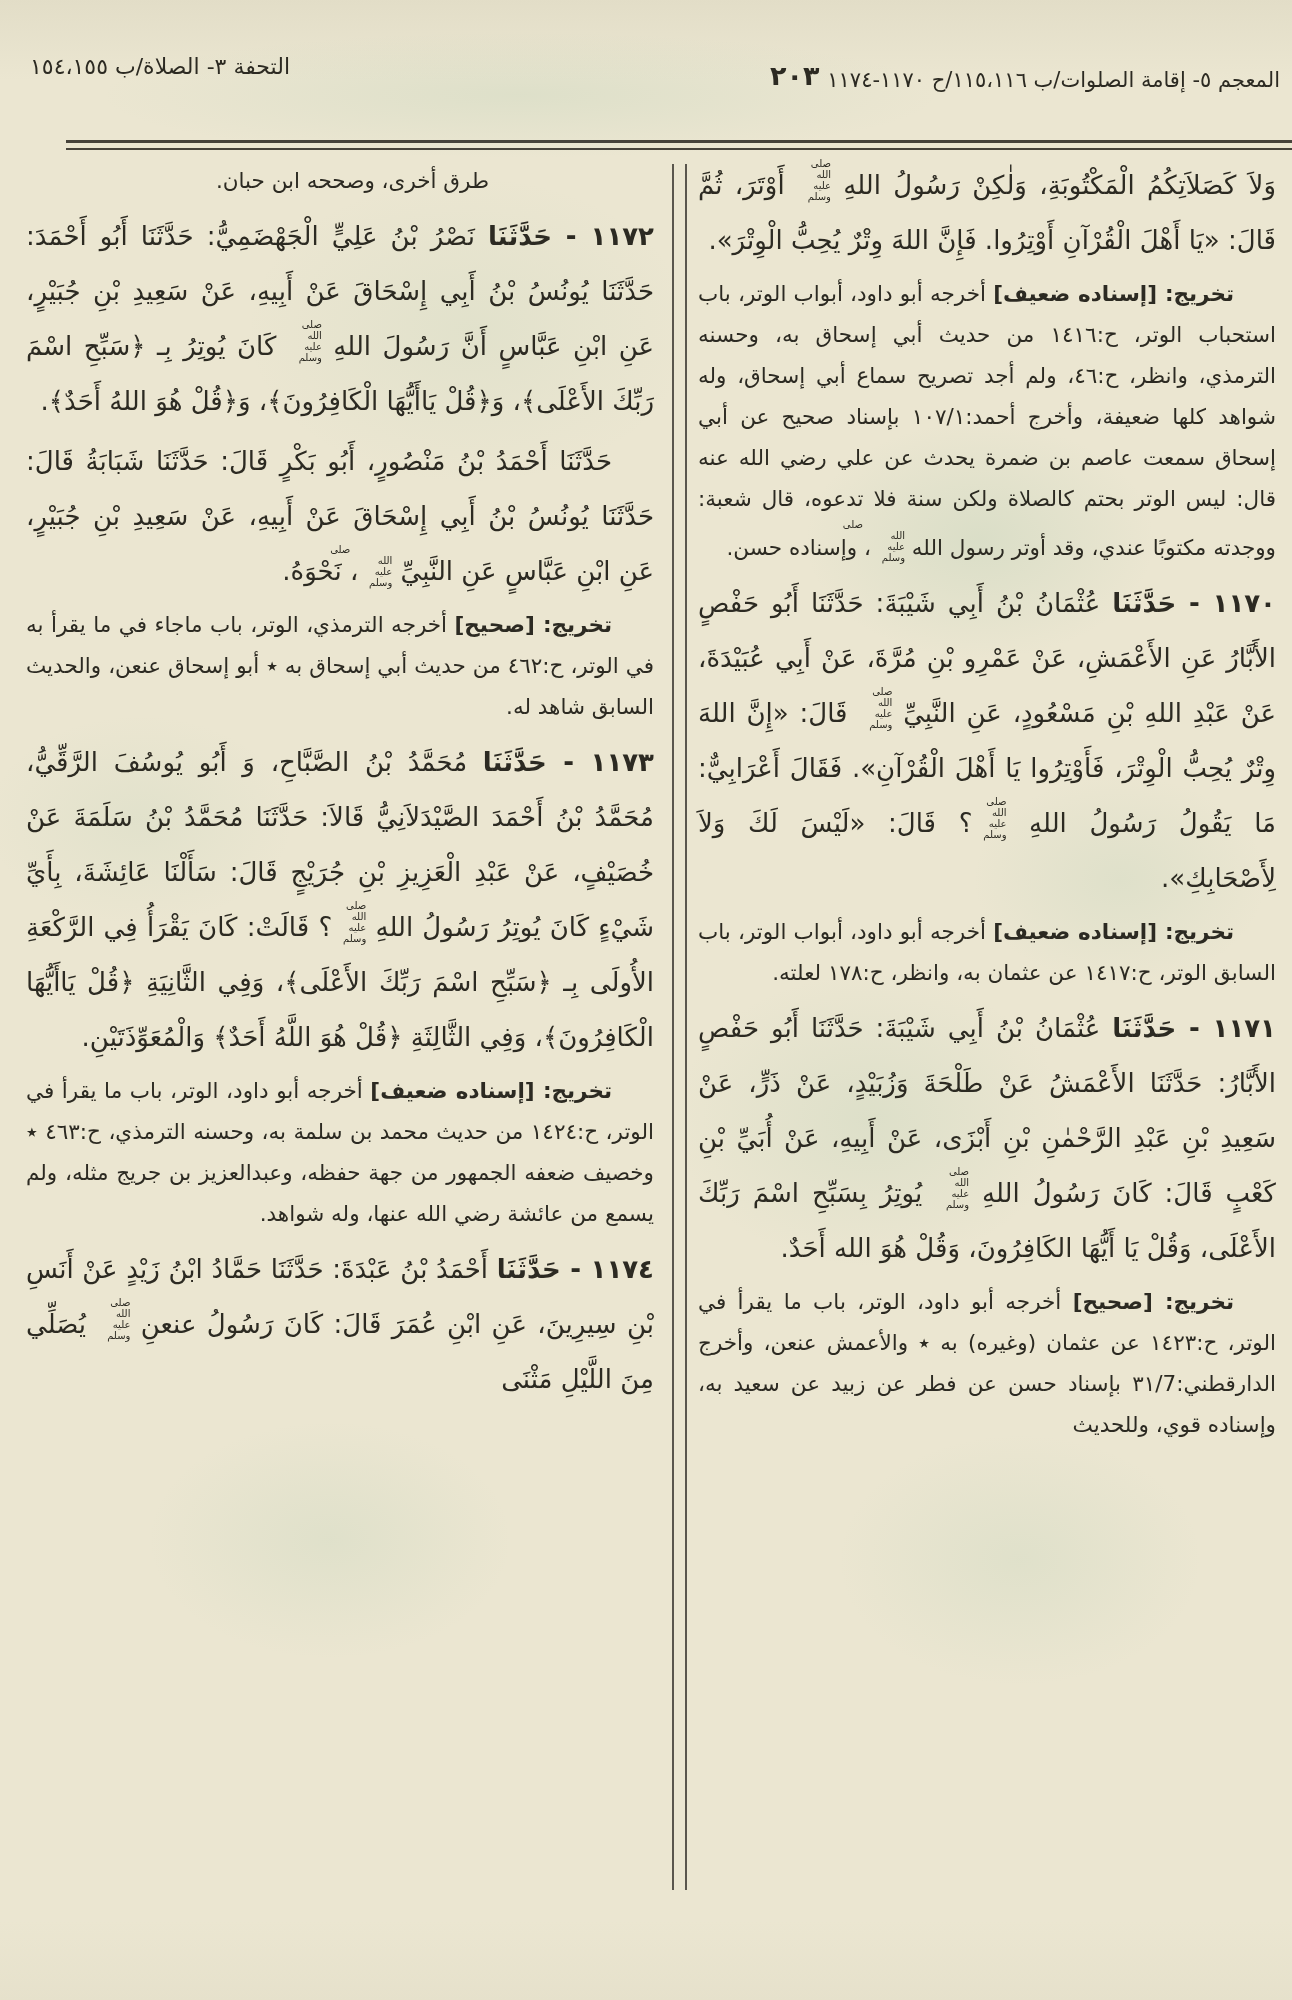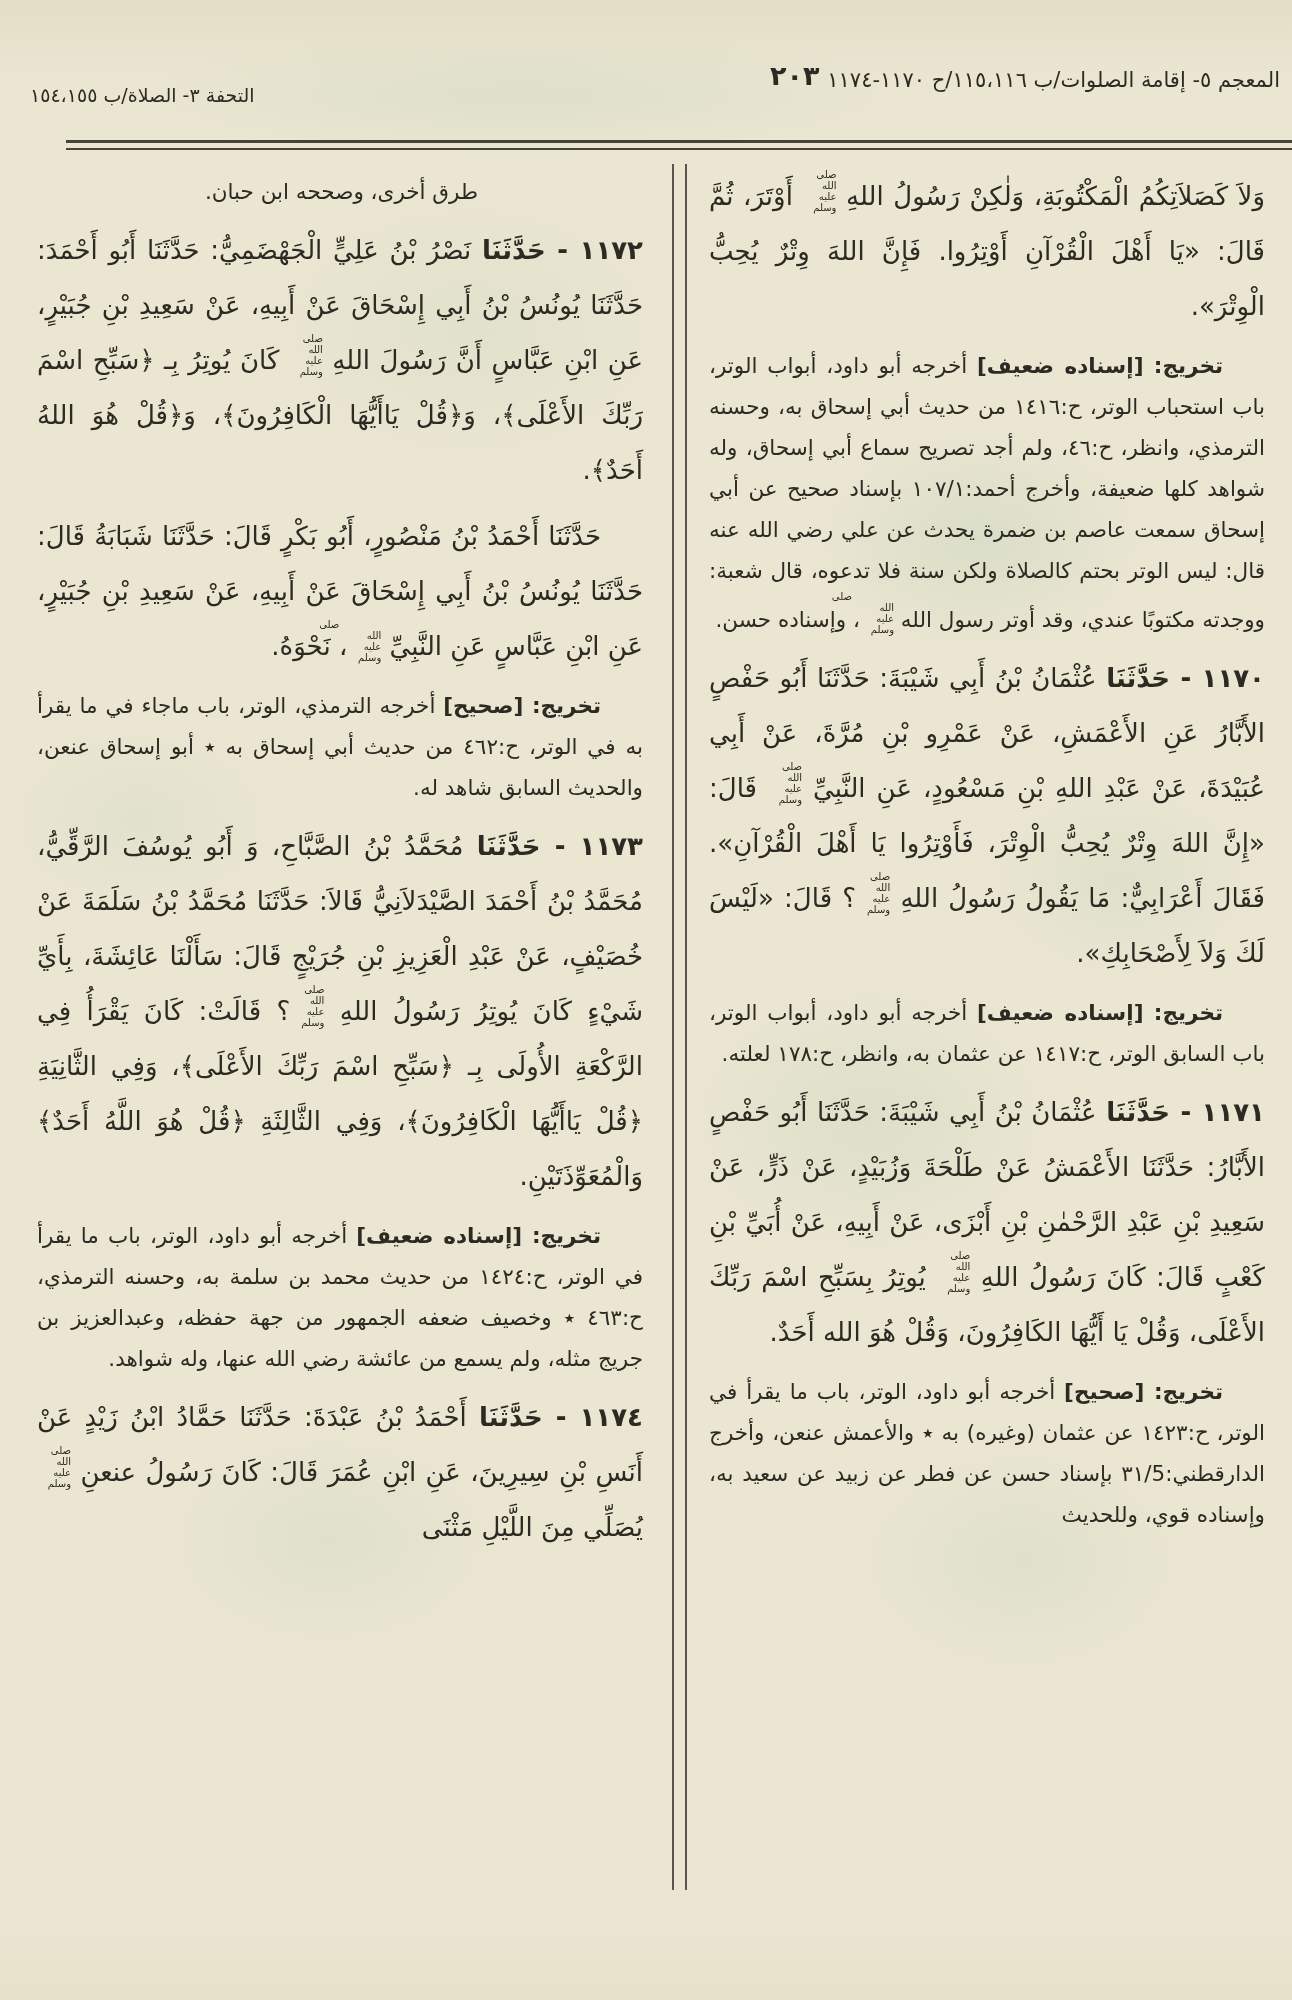--- a/index.html
+++ b/index.html
@@ -21,33 +21,33 @@
       radial-gradient(260px 180px at 1020px 1560px, rgba(140,185,155,.12), transparent 70%),
       radial-gradient(260px 170px at 330px 1540px, rgba(140,185,155,.12), transparent 70%),
       radial-gradient(320px 220px at 470px 330px, rgba(140,185,155,.10), transparent 70%),
       radial-gradient(220px 150px at 140px 820px, rgba(140,185,155,.10), transparent 70%),
       radial-gradient(600px 90px at 520px 95px, rgba(140,185,155,.14), transparent 70%),
       linear-gradient(180deg, rgba(200,195,170,.25) 0%, rgba(235,230,209,0) 4%, rgba(235,230,209,0) 96%, rgba(210,205,180,.2) 100%);
   }
   .header-line{position:absolute;z-index:2;white-space:nowrap;}
   .h-right{top:68px;right:12px;font-size:21px;}
   .h-page{top:60px;left:770px;font-size:27px;font-weight:bold;letter-spacing:3px;}
-  .h-left{top:84px;left:30px;font-size:19px;}
+  .h-left{top:54px;left:30px;font-size:22px;}
   .rule{
     position:absolute;top:140px;left:66px;right:0;height:5px;z-index:2;
     border-top:3px solid #46433a;border-bottom:2px solid #46433a;
   }
   .divider{
     position:absolute;top:164px;left:672px;width:11px;height:1726px;z-index:2;
     border-left:2px solid #5a564d;border-right:2px solid #5a564d;
   }
   .col{position:absolute;z-index:2;}
   .col-right{top:158px;right:16px;width:578px;}
   .col-left{top:160px;left:26px;width:628px;}
-  p{margin:11px;text-align:justify;}
+  p{margin:0;text-align:justify;}
   p.hadith{font-size:26px;line-height:55px;margin-bottom:5px;}
   p.takhrij{font-size:21.5px;line-height:41px;margin-bottom:8px;}
   p.heading{font-size:25px;line-height:53px;font-weight:bold;text-align:center;margin:6px 0 8px 0;}
   p.indent{text-indent:42px;}
   p.hang{text-indent:165px;}
   .b{font-weight:bold;}
   .saw{
     display:inline-block;width:34px;font-size:10px;line-height:1.1;
     text-align:right;vertical-align:-6px;font-weight:normal;
     white-space:normal;word-break:normal;
@@ -64,21 +64,21 @@
 
 <div class="rule"></div>
 <div class="divider"></div>
 
 <div class="col col-right" id="col-right">
     <p class="hadith"><span>وَلاَ كَصَلاَتِكُمُ الْمَكْتُوبَةِ، وَلٰكِنْ رَسُولُ اللهِ </span><span class="saw">صلى الله عليه وسلم</span><span> أَوْتَرَ، ثُمَّ قَالَ: «يَا أَهْلَ الْقُرْآنِ أَوْتِرُوا. فَإِنَّ اللهَ وِتْرٌ يُحِبُّ الْوِتْرَ».</span></p>
     <p class="takhrij indent"><span class="b">تخريج: </span><span class="b">[إسناده ضعيف]</span><span> أخرجه أبو داود، أبواب الوتر، باب استحباب الوتر، ح:١٤١٦ من حديث أبي إسحاق به، وحسنه الترمذي، وانظر، ح:٤٦، ولم أجد تصريح سماع أبي إسحاق، وله شواهد كلها ضعيفة، وأخرج أحمد:١٠٧/١ بإسناد صحيح عن أبي إسحاق سمعت عاصم بن ضمرة يحدث عن علي رضي الله عنه قال: ليس الوتر بحتم كالصلاة ولكن سنة فلا تدعوه، قال شعبة: ووجدته مكتوبًا عندي، وقد أوتر رسول الله </span><span class="saw">صلى الله عليه وسلم</span><span>، وإسناده حسن.</span></p>
     <p class="hadith"><span class="b">١١٧٠ - </span><span class="b">حَدَّثَنَا</span><span> عُثْمَانُ بْنُ أَبِي شَيْبَةَ: حَدَّثَنَا أَبُو حَفْصٍ الأَبَّارُ عَنِ الأَعْمَشِ، عَنْ عَمْرِو بْنِ مُرَّةَ، عَنْ أَبِي عُبَيْدَةَ، عَنْ عَبْدِ اللهِ بْنِ مَسْعُودٍ، عَنِ النَّبِيِّ </span><span class="saw">صلى الله عليه وسلم</span><span> قَالَ: «إِنَّ اللهَ وِتْرٌ يُحِبُّ الْوِتْرَ، فَأَوْتِرُوا يَا أَهْلَ الْقُرْآنِ». فَقَالَ أَعْرَابِيٌّ: مَا يَقُولُ رَسُولُ اللهِ </span><span class="saw">صلى الله عليه وسلم</span><span>؟ قَالَ: «لَيْسَ لَكَ وَلاَ لِأَصْحَابِكِ».</span></p>
     <p class="takhrij indent"><span class="b">تخريج: </span><span class="b">[إسناده ضعيف]</span><span> أخرجه أبو داود، أبواب الوتر، باب السابق الوتر، ح:١٤١٧ عن عثمان به، وانظر، ح:١٧٨ لعلته.</span></p>
     <p class="hadith"><span class="b">١١٧١ - </span><span class="b">حَدَّثَنَا</span><span> عُثْمَانُ بْنُ أَبِي شَيْبَةَ: حَدَّثَنَا أَبُو حَفْصٍ الأَبَّارُ: حَدَّثَنَا الأَعْمَشُ عَنْ طَلْحَةَ وَزُبَيْدٍ، عَنْ ذَرٍّ، عَنْ سَعِيدِ بْنِ عَبْدِ الرَّحْمٰنِ بْنِ أَبْزَى، عَنْ أَبِيهِ، عَنْ أُبَيِّ بْنِ كَعْبٍ قَالَ: كَانَ رَسُولُ اللهِ </span><span class="saw">صلى الله عليه وسلم</span><span> يُوتِرُ بِسَبِّحِ اسْمَ رَبِّكَ الأَعْلَى، وَقُلْ يَا أَيُّهَا الكَافِرُونَ، وَقُلْ هُوَ الله أَحَدٌ.</span></p>
-    <p class="takhrij indent"><span class="b">تخريج: </span><span class="b">[صحيح]</span><span> أخرجه أبو داود، الوتر، باب ما يقرأ في الوتر، ح:١٤٢٣ عن عثمان (وغيره) به ٭ والأعمش عنعن، وأخرج الدارقطني:٣١/5 بإسناد حسن عن فطر عن زبيد عن سعيد به، وإسناده قوي، وللحديث</span></p>
+    <p class="takhrij indent"><span class="b">تخريج: </span><span class="b">[صحيح]</span><span> أخرجه أبو داود، الوتر، باب ما يقرأ في الوتر، ح:١٤٢٣ عن عثمان (وغيره) به ٭ والأعمش عنعن، وأخرج الدارقطني:٣١/7 بإسناد حسن عن فطر عن زبيد عن سعيد به، وإسناده قوي، وللحديث</span></p>
   </div>
 <div class="col col-left" id="col-left">
     <p class="takhrij hang"><span>طرق أخرى، وصححه ابن حبان.</span></p>
     <p class="hadith"><span class="b">١١٧٢ - </span><span class="b">حَدَّثَنَا</span><span> نَصْرُ بْنُ عَلِيٍّ الْجَهْضَمِيُّ: حَدَّثَنَا أَبُو أَحْمَدَ: حَدَّثَنَا يُونُسُ بْنُ أَبِي إِسْحَاقَ عَنْ أَبِيهِ، عَنْ سَعِيدِ بْنِ جُبَيْرٍ، عَنِ ابْنِ عَبَّاسٍ أَنَّ رَسُولَ اللهِ </span><span class="saw">صلى الله عليه وسلم</span><span> كَانَ يُوتِرُ بِـ ﴿سَبِّحِ اسْمَ رَبِّكَ الأَعْلَى﴾، وَ﴿قُلْ يَاأَيُّهَا الْكَافِرُونَ﴾، وَ﴿قُلْ هُوَ اللهُ أَحَدٌ﴾.</span></p>
     <p class="hadith indent"><span>حَدَّثَنَا أَحْمَدُ بْنُ مَنْصُورٍ، أَبُو بَكْرٍ قَالَ: حَدَّثَنَا شَبَابَةُ قَالَ: حَدَّثَنَا يُونُسُ بْنُ أَبِي إِسْحَاقَ عَنْ أَبِيهِ، عَنْ سَعِيدِ بْنِ جُبَيْرٍ، عَنِ ابْنِ عَبَّاسٍ عَنِ النَّبِيِّ </span><span class="saw">صلى الله عليه وسلم</span><span>، نَحْوَهُ.</span></p>
     <p class="takhrij indent"><span class="b">تخريج: </span><span class="b">[صحيح]</span><span> أخرجه الترمذي، الوتر، باب ماجاء في ما يقرأ به في الوتر، ح:٤٦٢ من حديث أبي إسحاق به ٭ أبو إسحاق عنعن، والحديث السابق شاهد له.</span></p>
     <p class="hadith"><span class="b">١١٧٣ - </span><span class="b">حَدَّثَنَا</span><span> مُحَمَّدُ بْنُ الصَّبَّاحِ، وَ أَبُو يُوسُفَ الرَّقِّيُّ، مُحَمَّدُ بْنُ أَحْمَدَ الصَّيْدَلاَنِيُّ قَالاَ: حَدَّثَنَا مُحَمَّدُ بْنُ سَلَمَةَ عَنْ خُصَيْفٍ، عَنْ عَبْدِ الْعَزِيزِ بْنِ جُرَيْجٍ قَالَ: سَأَلْنَا عَائِشَةَ، بِأَيِّ شَيْءٍ كَانَ يُوتِرُ رَسُولُ اللهِ </span><span class="saw">صلى الله عليه وسلم</span><span>؟ قَالَتْ: كَانَ يَقْرَأُ فِي الرَّكْعَةِ الأُولَى بِـ ﴿سَبِّحِ اسْمَ رَبِّكَ الأَعْلَى﴾، وَفِي الثَّانِيَةِ ﴿قُلْ يَاأَيُّهَا الْكَافِرُونَ﴾، وَفِي الثَّالِثَةِ ﴿قُلْ هُوَ اللَّهُ أَحَدٌ﴾ وَالْمُعَوِّذَتَيْنِ.</span></p>
     <p class="takhrij indent"><span class="b">تخريج: </span><span class="b">[إسناده ضعيف]</span><span> أخرجه أبو داود، الوتر، باب ما يقرأ في الوتر، ح:١٤٢٤ من حديث محمد بن سلمة به، وحسنه الترمذي، ح:٤٦٣ ٭ وخصيف ضعفه الجمهور من جهة حفظه، وعبدالعزيز بن جريج مثله، ولم يسمع من عائشة رضي الله عنها، وله شواهد.</span></p>
     <p class="hadith"><span class="b">١١٧٤ - </span><span class="b">حَدَّثَنَا</span><span> أَحْمَدُ بْنُ عَبْدَةَ: حَدَّثَنَا حَمَّادُ ابْنُ زَيْدٍ عَنْ أَنَسِ بْنِ سِيرِينَ، عَنِ ابْنِ عُمَرَ قَالَ: كَانَ رَسُولُ عنعنِ </span><span class="saw">صلى الله عليه وسلم</span><span> يُصَلِّي مِنَ اللَّيْلِ مَثْنَى</span></p>
   </div>

